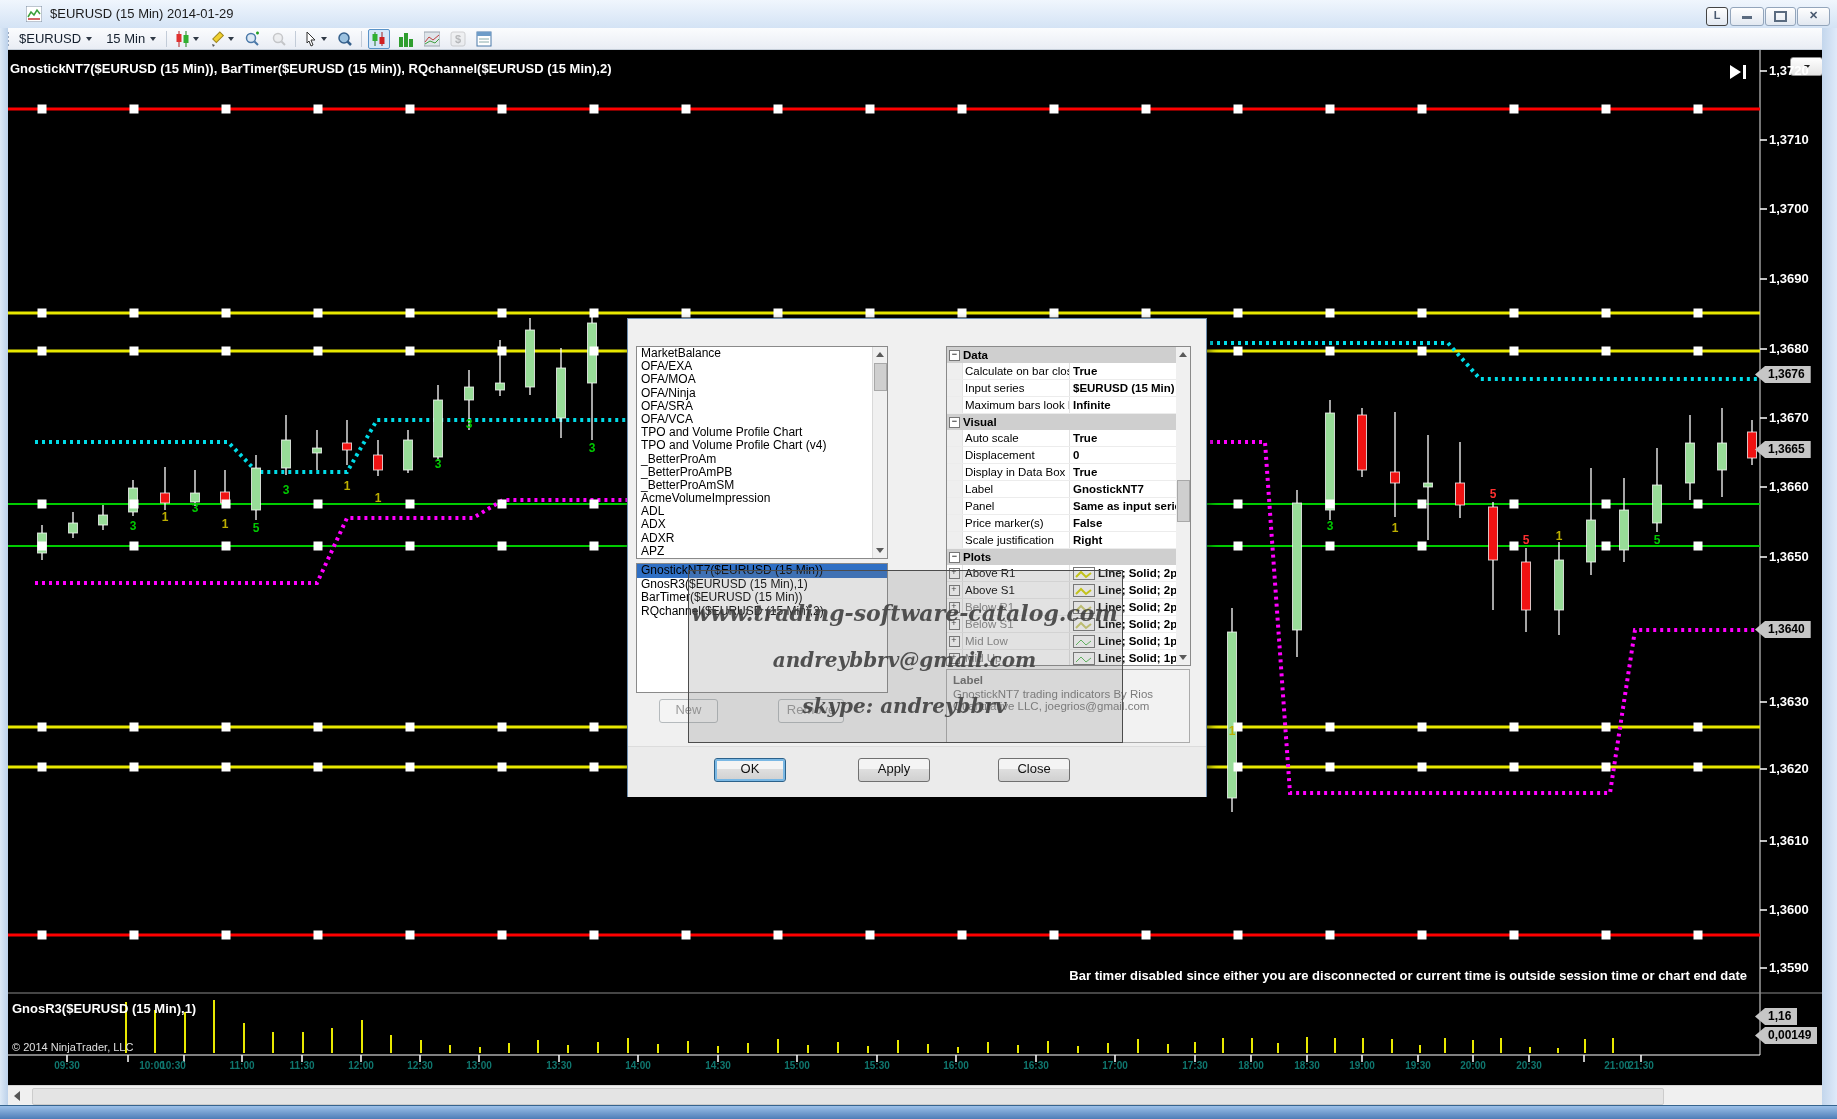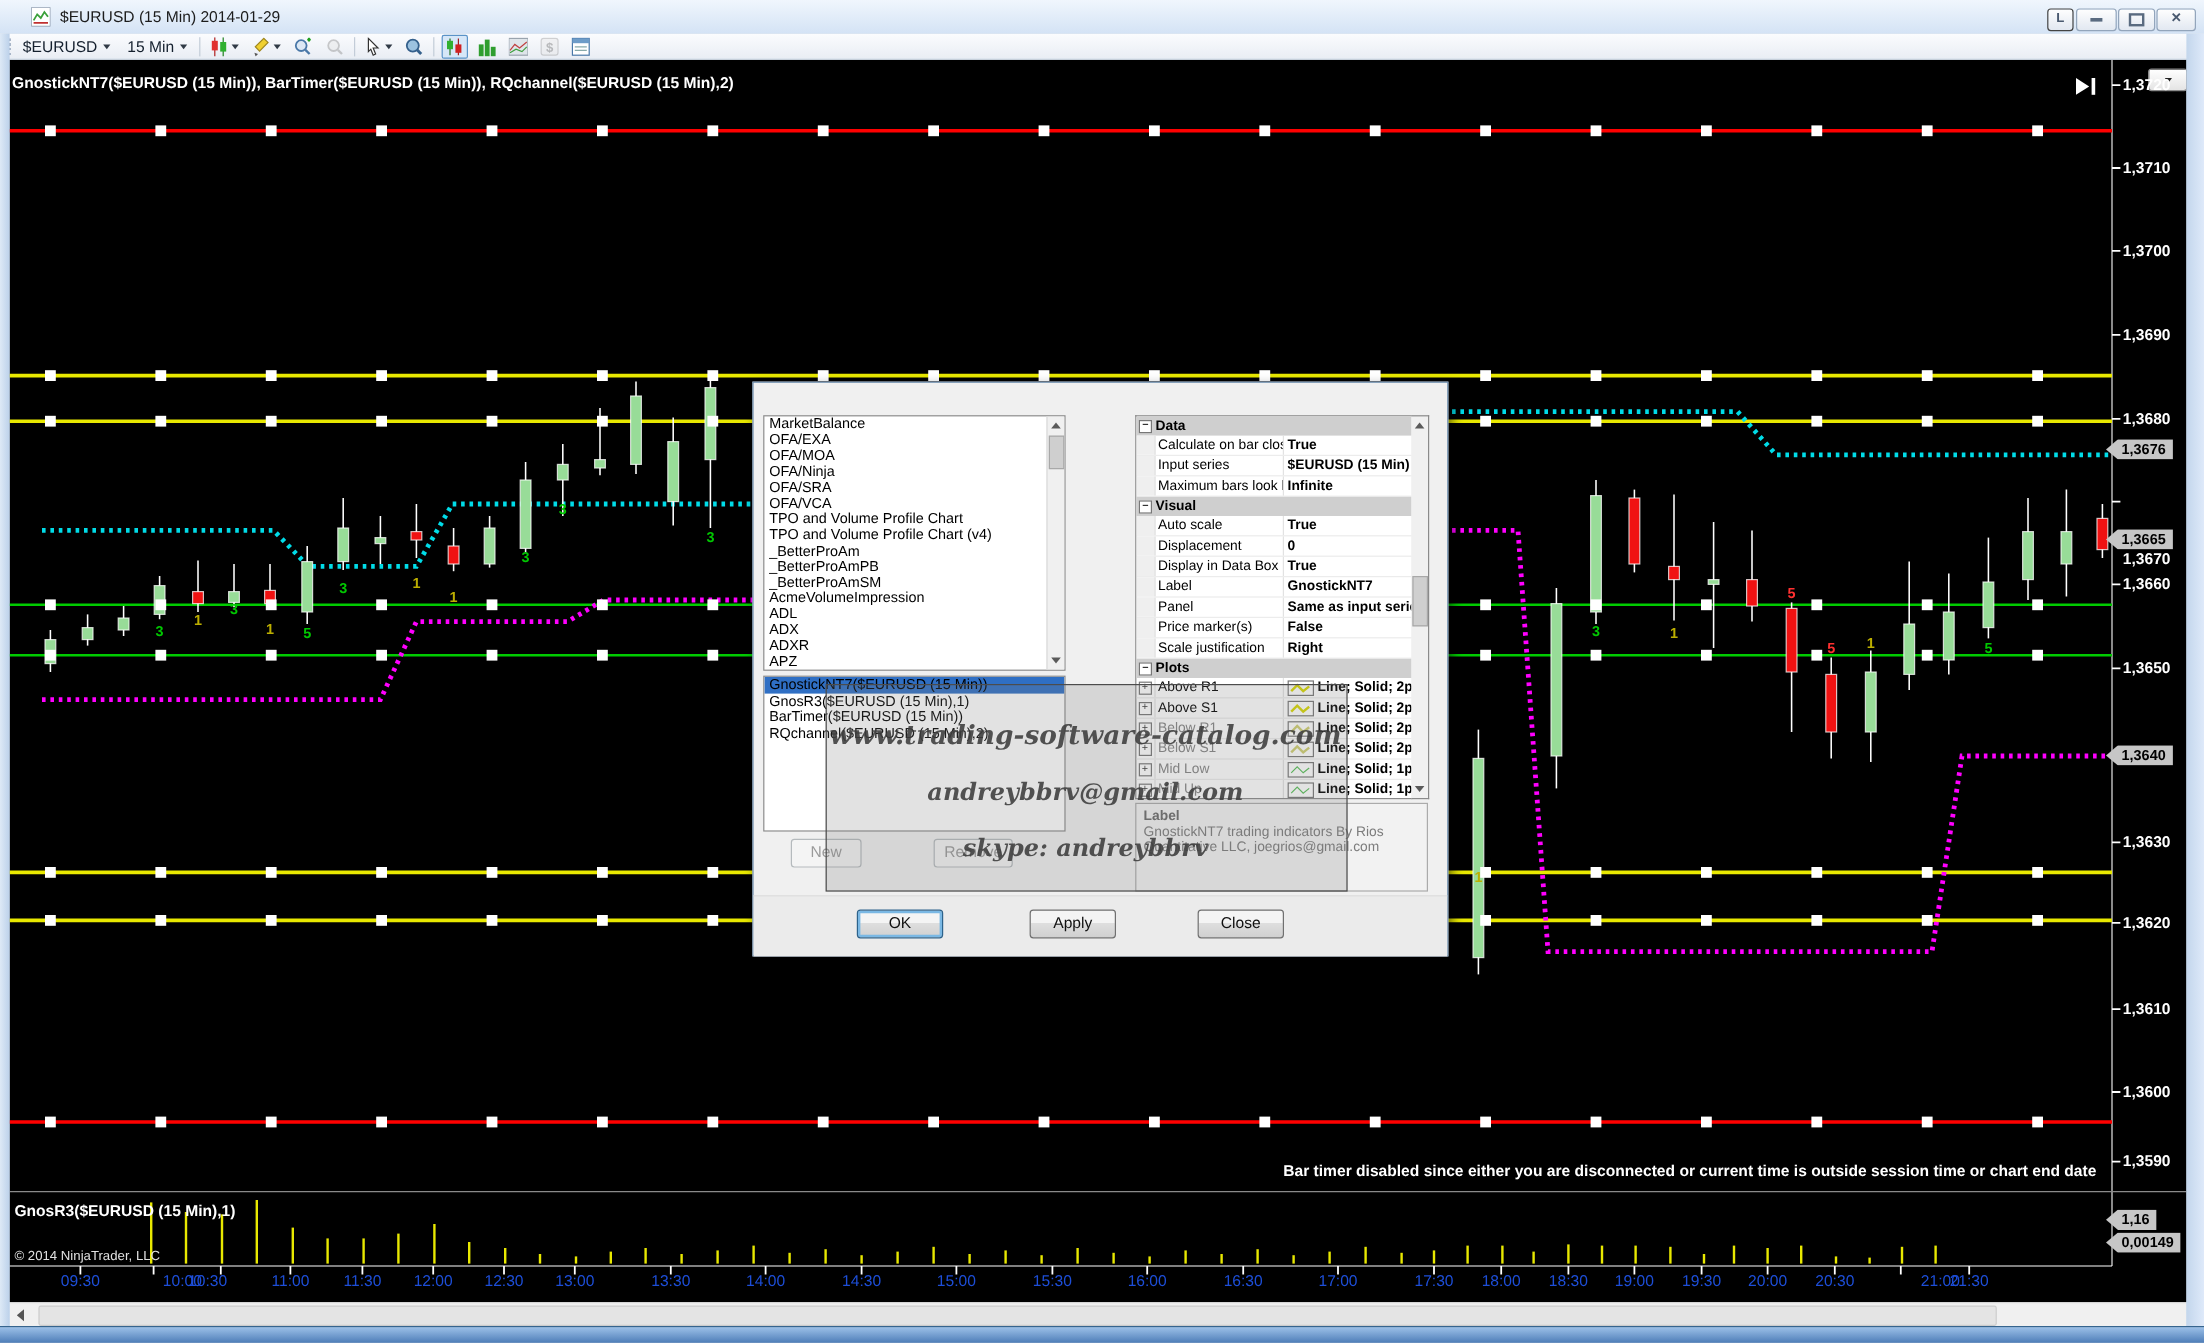--- a/index.html
+++ b/index.html
@@ -23,21 +23,21 @@
   .tb-dd{display:flex;align-items:center;gap:5px;font-size:13px;color:#15202e;padding:0 4px;}
   .caret{width:0;height:0;border-left:3.5px solid transparent;border-right:3.5px solid transparent;border-top:4px solid #303a46;}
   .tb-sep{width:1px;height:16px;background:#c3ccd8;}
   .tb-btn{display:flex;align-items:center;gap:3px;padding:1px 2px;}
   .tb-btn.sel{border:1px solid #5a93c8;background:#d6e7f8;border-radius:2px;}
   
   #client{left:8px;top:50px;width:1814px;height:1035px;background:#000;}
   #chart-svg{left:0;top:0;}
   .chart-text{color:#fff;font-weight:bold;font-size:13px;white-space:nowrap;}
   .plabel{left:1769px;color:#fff;font-weight:bold;font-size:13px;}
-  .tlabel{top:1060px;color:#1d4ed8;font-weight:normal;font-size:13px;transform:translateX(-50%);}
+  .tlabel{top:1060px;color:#0f766e;font-weight:bold;font-size:10px;transform:translateX(-50%);}
   .ptag{left:1755px;height:17px;background:#c6c6c6;color:#000;font-weight:bold;font-size:12px;
         line-height:17px;padding:0 6px 0 13px;clip-path:polygon(0 50%,10px 0,100% 0,100% 100%,10px 100%);}
   #axis-dd{left:1790px;top:57px;width:31px;height:17px;background:linear-gradient(#ffffff,#e4e4e4);
            border:1px solid #8a8a8a;border-radius:3px;display:flex;align-items:center;justify-content:center;}
   #axis-dd .caret{border-top-color:#222;}
   #play-btn{left:1730px;top:64px;width:22px;height:15px;display:flex;align-items:center;}
   #play-tri{width:0;height:0;border-top:7px solid transparent;border-bottom:7px solid transparent;border-left:11px solid #fff;}
   #play-bar{width:3px;height:14px;background:#fff;margin-left:2px;}
   #copyright{left:12px;top:1041px;font-size:11px;color:#e0e0e0;}
   
@@ -552,21 +552,21 @@
     <span id="play-tri"></span>
     <span id="play-bar"></span>
   </div>
 
 <div id="axis-layer">
     <div class="abs plabel" style="top: 63px;">1,3720</div>
     <div class="abs plabel" style="top: 132px;">1,3710</div>
     <div class="abs plabel" style="top: 201px;">1,3700</div>
     <div class="abs plabel" style="top: 271px;">1,3690</div>
     <div class="abs plabel" style="top: 341px;">1,3680</div>
-    <div class="abs plabel" style="top: 410px; margin-top: 48px;">1,3670</div>
+    <div class="abs plabel" style="top: 410px;">1,3670</div>
     <div class="abs plabel" style="top: 479px;">1,3660</div>
     <div class="abs plabel" style="top: 549px;">1,3650</div>
     <div class="abs plabel" style="top: 694px;">1,3630</div>
     <div class="abs plabel" style="top: 761px;">1,3620</div>
     <div class="abs plabel" style="top: 833px;">1,3610</div>
     <div class="abs plabel" style="top: 902px;">1,3600</div>
     <div class="abs plabel" style="top: 960px;">1,3590</div>
     <div class="abs ptag" style="top: 366px;">1,3676</div>
     <div class="abs ptag" style="top: 441px;">1,3665</div>
     <div class="abs ptag" style="top: 621px;">1,3640</div>

